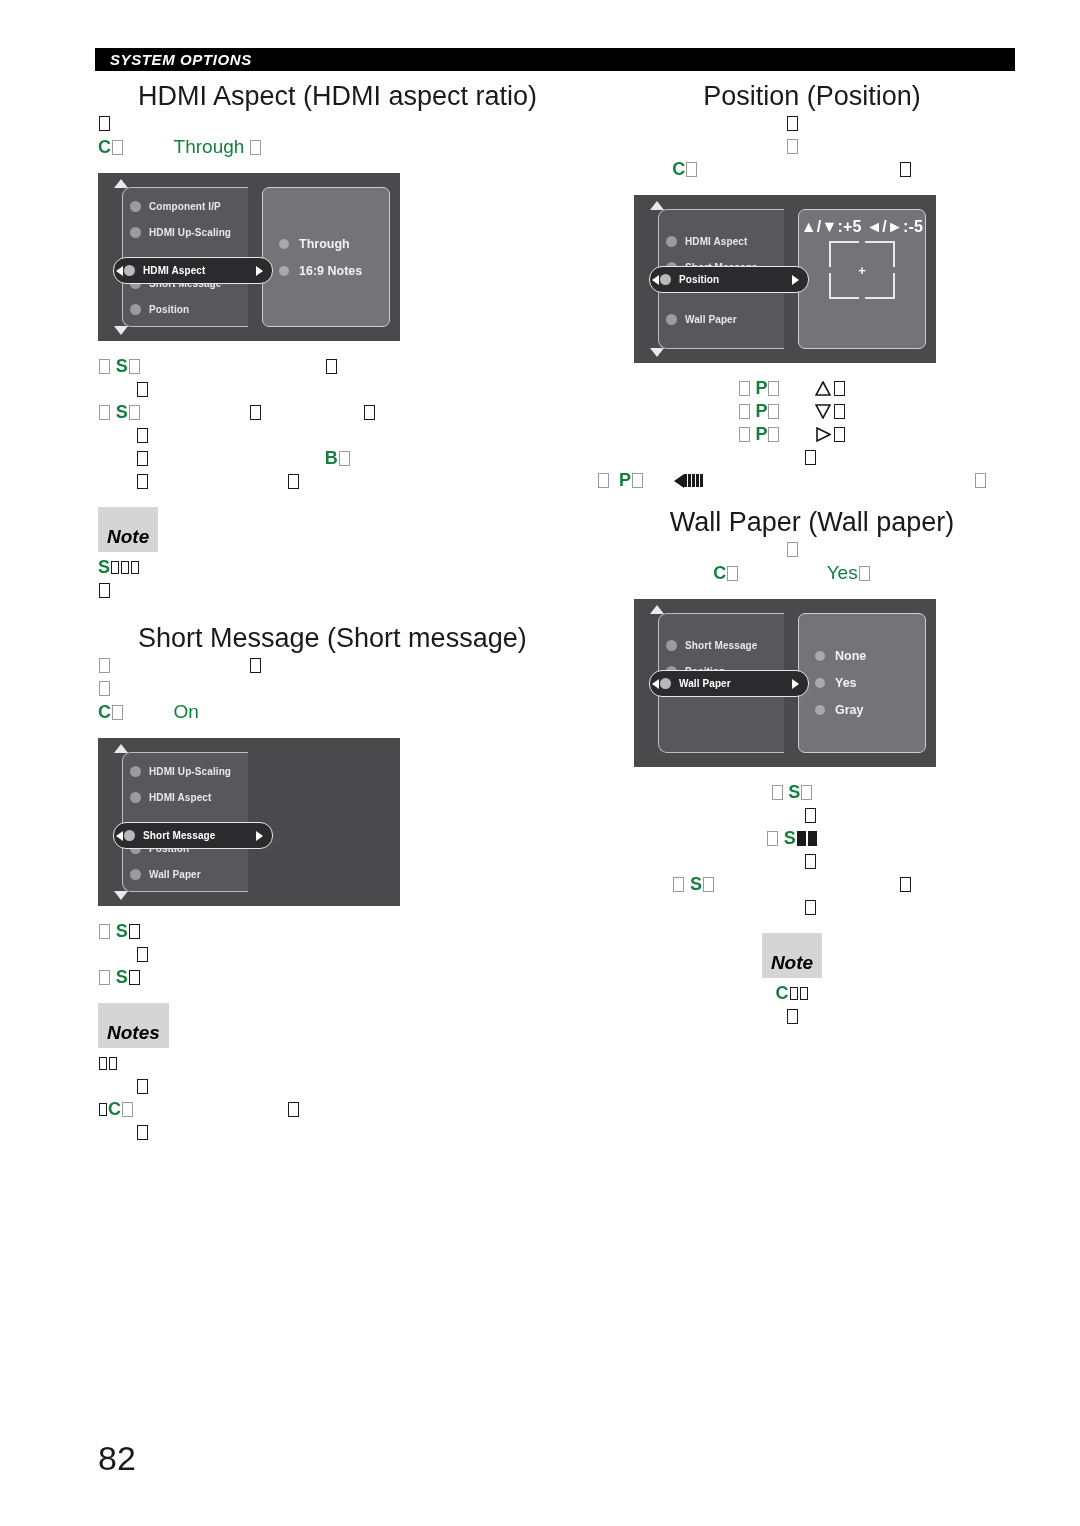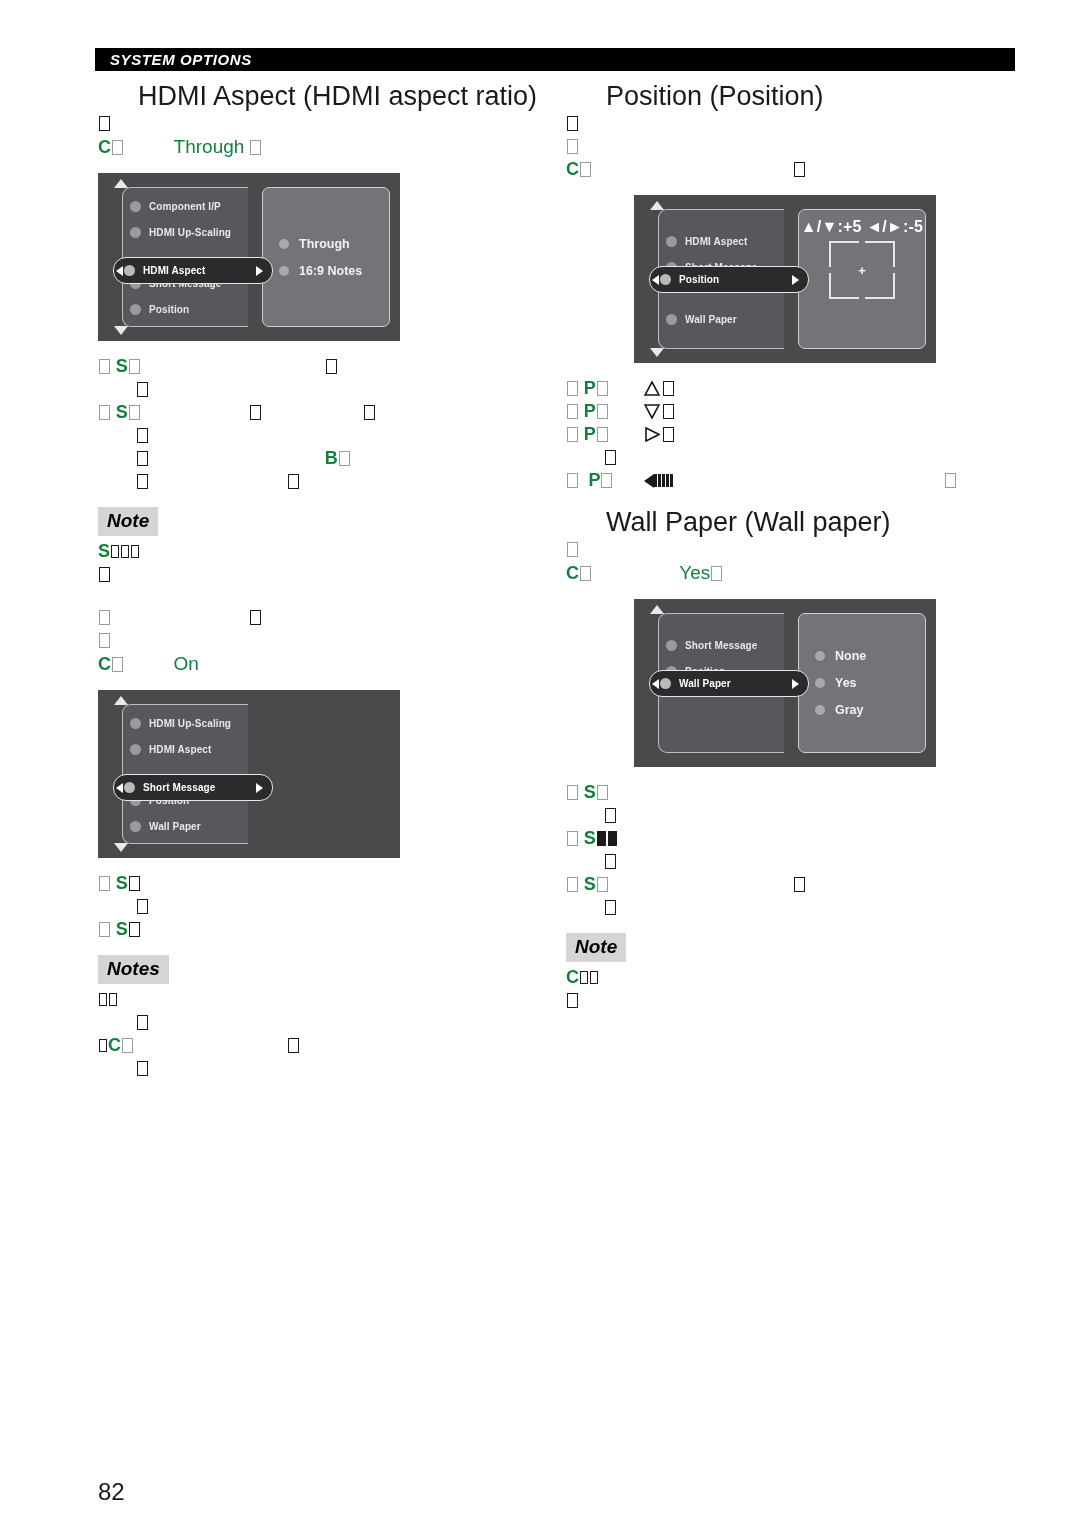--- a/index.html
+++ b/index.html
@@ -48,20 +48,21 @@
     position: absolute;
     left: 98px;
     top: 80px;
     width: 450px;
   }
   .col-right {
     position: absolute;
     left: 566px;
     top: 80px;
     width: 452px;
+    text-align: center;
   }
 
   
   h2.heading {
     font-size: 27px;
     font-weight: normal;
     margin: 0;
     padding: 0 0 0 40px;
     line-height: 32px;
     color: #1a1a1a;
@@ -110,21 +111,21 @@
   }
 
   
   .note-badge {
     display: inline-block;
     background: #d5d5d5;
     color: #000000;
     font-weight: bold;
     font-style: italic;
     font-size: 19px;
-    padding: 3px 9px 4px 9px;
+    padding: 19px 9px 4px 9px;
     margin: 6px 0 4px 0;
   }
 
   
   .osd {
     position: relative;
     background: #4a4a4d;
     width: 302px;
     height: 168px;
     box-sizing: border-box;
@@ -337,22 +338,22 @@
     position: absolute;
     left: 10px; top: 1px;
     width: 20px; height: 13px;
     background: repeating-linear-gradient(90deg, #1a1a1a 0 3px, #ffffff 3px 4px);
   }
 
   
   .page-number {
     position: absolute;
     left: 98px;
-    bottom: 20px;
-    font-size: 24px;
+    bottom: 48px;
+    font-size: 34px;
     color: #1a1a1a;
   }
 
   .spacer-8 { height: 8px; }
   .spacer-14 { height: 14px; }
   .spacer-20 { height: 20px; }
 </style>
 </head>
 <body>
 
@@ -425,20 +426,21 @@
     <div class="spacer-8"></div>
 
     <div>
       <span class="note-badge">Note</span>
       <span class="line bold"><b class="kletter">S</b><i class="tofu sm"></i><i class="tofu sm"></i><i class="tofu sm"></i></span>
       <span class="line"><i class="tofu"></i></span>
     </div>
 
     <div class="spacer-20"></div>
 
+    <h2 class="heading">Short Message (Short message)</h2>
 
     <span class="line"><i class="tofu light"></i>				<i class="tofu"></i></span>
     <span class="line"><i class="tofu light"></i></span>
     <span class="line"><b class="kletter">C</b><i class="tofu light"></i>		<span class="plain">On</span></span>
 
     <div class="spacer-14"></div>
 
     <div class="osd">
       <span class="scroll-arrow up"></span>
       <span class="scroll-arrow down"></span>

